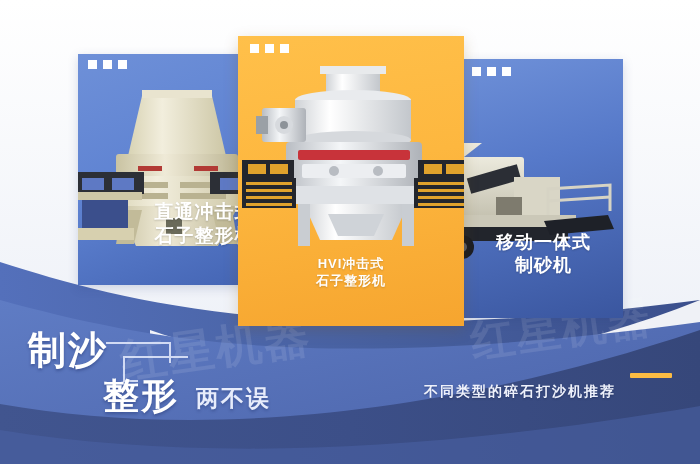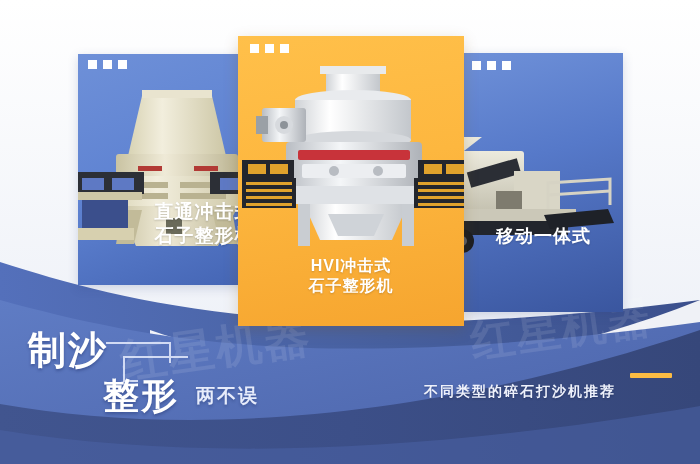--- a/index.html
+++ b/index.html
@@ -30,45 +30,45 @@
 
   #card1{
     left:78px;top:54px;width:253px;height:231px;
     background:linear-gradient(160deg,#6e90d8 0%,#5f83d2 45%,#3f5fae 100%);
     box-shadow:0 3px 10px rgba(40,60,120,.18);
   }
   #card1 .dots{left:10px;top:6px;}
   #card1 .caption{top:146px;font-size:19px;}
 
   #card3{
-    left:464px;top:53px;width:159px;height:259px;
+    left:464px;top:59px;width:159px;height:259px;
     background:linear-gradient(165deg,#6e90d8 0%,#5679c9 40%,#3a569f 100%);
     box-shadow:0 3px 10px rgba(40,60,120,.18);
   }
   #card3 .dots{left:8px;top:8px;}
   #card3 .caption{top:172px;font-size:18px;}
 
   #card2{
     left:238px;top:36px;width:226px;height:290px;
     background:linear-gradient(170deg,#ffc04a 0%,#fdb73f 45%,#f6a52f 100%);
     box-shadow:0 4px 14px rgba(120,80,10,.20);
   }
   #card2 .dots{left:12px;top:8px;}
-  #card2 .caption{top:220px;font-size:16px;}
+  #card2 .caption{top:220px;font-size:13px;}
 
   
   .machine{position:absolute;}
 
   
   .tagline{position:absolute;color:#ffffff;font-weight:bold;}
   #tg-zhisha{left:28px;top:325px;font-size:38px;letter-spacing:2px;
     text-shadow:0 2px 3px rgba(20,35,90,.35);text-align:right;}
   #tg-zhengxing{left:103px;top:372px;font-size:36px;letter-spacing:2px;
     text-shadow:0 2px 3px rgba(20,35,90,.35);}
-  #tg-liangbuwu{left:196px;top:383px;font-size:19px;letter-spacing:2px;
+  #tg-liangbuwu{left:196px;top:383px;font-size:23px;letter-spacing:2px;
     color:#e7ecfb;text-shadow:0 2px 3px rgba(20,35,90,.3);}
 
   #right-copy{position:absolute;left:424px;top:383px;color:#eef1fb;
     font-size:14px;font-weight:bold;letter-spacing:2px;
     text-shadow:0 1px 2px rgba(10,20,60,.35);}
   #right-bar{position:absolute;left:630px;top:373px;width:42px;height:5px;
     background:#fcbc43;border-radius:1px;}
 
   .wm{position:absolute;color:rgba(255,255,255,.10);font-weight:bold;
       letter-spacing:2px;pointer-events:none;}
@@ -225,20 +225,21 @@
       </g>
 
       <g stroke="#2b2e35" stroke-width="3" fill="none">
         <path d="M16,98 L16,58 L48,54"></path>
         <path d="M16,78 L46,74"></path>
       </g>
     </svg>
 
     <div class="caption">
       <span>移动一体式</span>
+      <span>制砂机</span>
     </div>
   </div>
 
   <div class="card" id="card2">
     <div class="dots">
       <i></i>
         <i></i>
         <i></i>
     </div>
 

